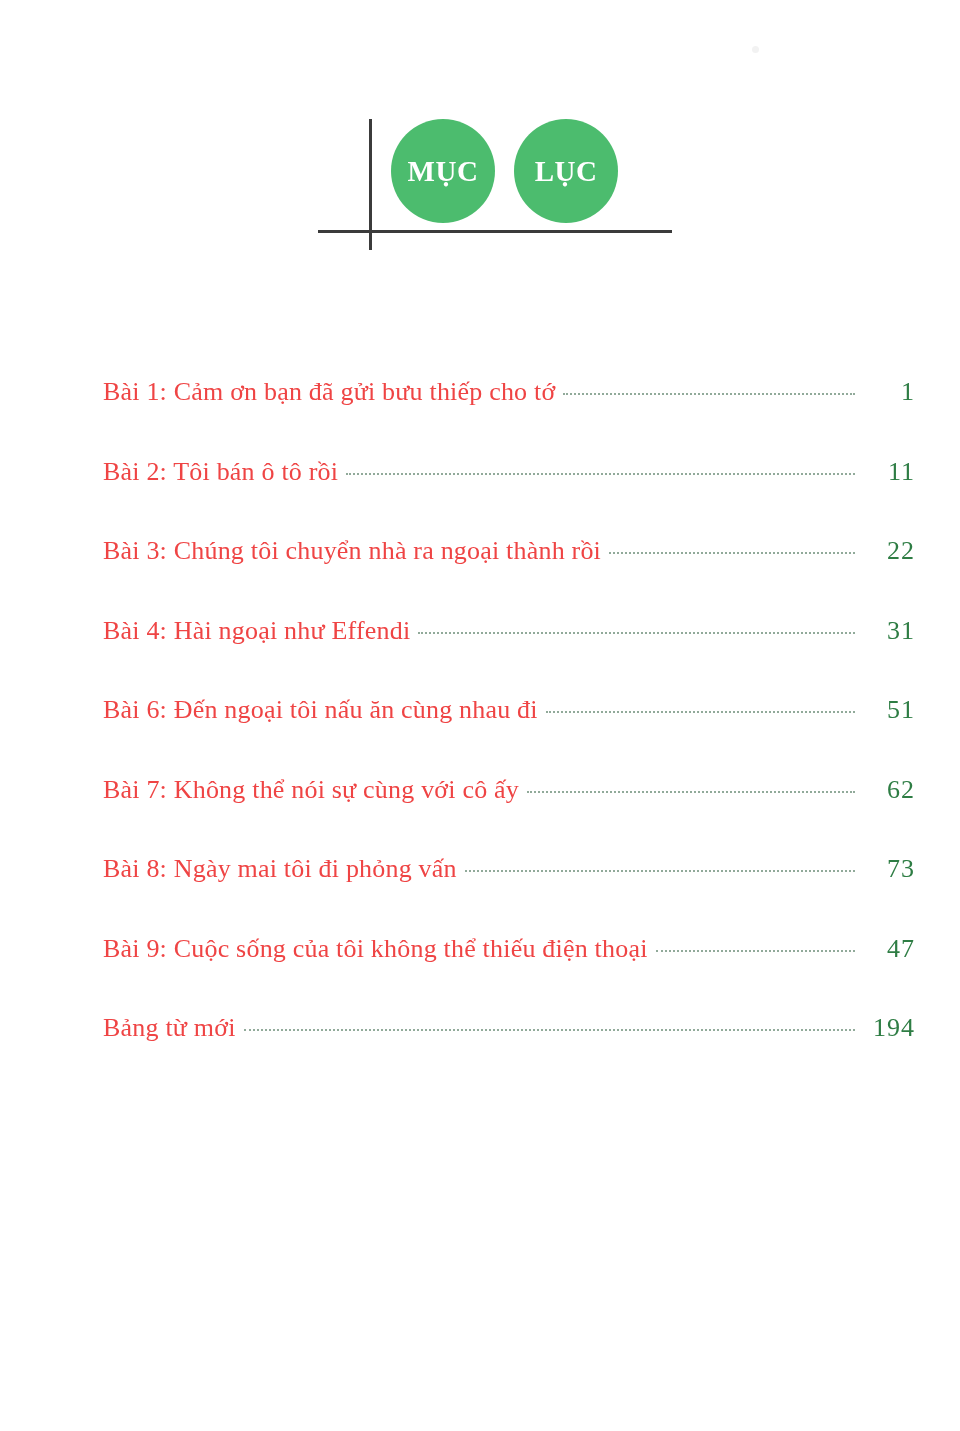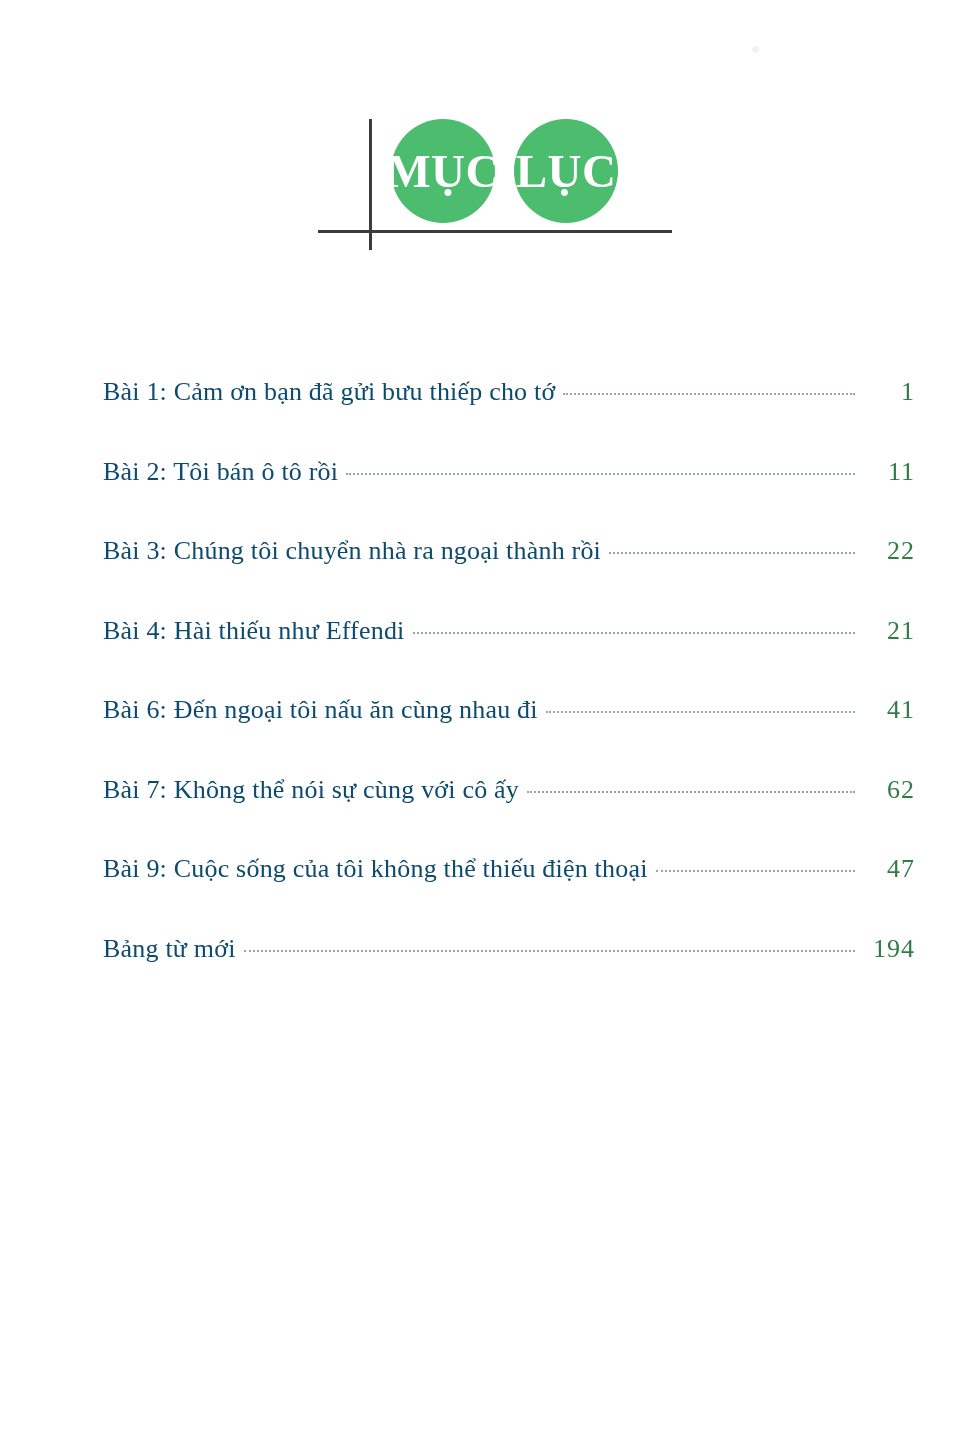--- a/index.html
+++ b/index.html
@@ -67,21 +67,21 @@
     border-radius: 50%;
     background: #4cbc6e;
     display: flex;
     align-items: center;
     justify-content: center;
   }
   .title-circle.first { left: 391px; }
   .title-circle.second { left: 514px; }
   .title-circle .word {
     color: #ffffff;
-    font-size: 47px;
+    font-size: 29px;
     font-weight: 700;
     letter-spacing: 0.5px;
     line-height: 1;
     font-family: "Liberation Serif", "DejaVu Serif", serif;
     user-select: none;
   }
 
   
   .toc {
     position: absolute;
@@ -94,21 +94,21 @@
     align-items: baseline;
     height: 79.5px;
     width: 100%;
     color: #2e7d44;
     font-size: 26px;
     line-height: 1.1;
     white-space: nowrap;
   }
   .toc-title {
     flex: 0 0 auto;
-    color: #0c4a6e;
+    color: #ef4444;
     letter-spacing: 0.2px;
   }
   .toc-leader {
     flex: 1 1 auto;
     margin: 0 6px 0 8px;
     position: relative;
     height: 1px;
     top: -5px;
     overflow: hidden;
     border-bottom: 2px dotted #7e9c89;
@@ -153,33 +153,38 @@
         <span class="toc-title">Bài 2: Tôi bán ô tô rồi</span>
         <span class="toc-leader"></span>
         <span class="toc-page">11</span>
       </div>
       <div class="toc-entry">
         <span class="toc-title">Bài 3: Chúng tôi chuyển nhà ra ngoại thành rồi</span>
         <span class="toc-leader"></span>
         <span class="toc-page">22</span>
       </div>
       <div class="toc-entry">
-        <span class="toc-title">Bài 4: Hài thiếu như Effendi</span>
+        <span class="toc-title">Bài 4: Hài ngoại như Effendi</span>
         <span class="toc-leader"></span>
-        <span class="toc-page">21</span>
+        <span class="toc-page">31</span>
       </div>
       <div class="toc-entry">
         <span class="toc-title">Bài 6: Đến ngoại tôi nấu ăn cùng nhau đi</span>
         <span class="toc-leader"></span>
-        <span class="toc-page">41</span>
+        <span class="toc-page">51</span>
       </div>
       <div class="toc-entry">
         <span class="toc-title">Bài 7: Không thể nói sự cùng với cô ấy</span>
         <span class="toc-leader"></span>
         <span class="toc-page">62</span>
+      </div>
+      <div class="toc-entry">
+        <span class="toc-title">Bài 8: Ngày mai tôi đi phỏng vấn</span>
+        <span class="toc-leader"></span>
+        <span class="toc-page">73</span>
       </div>
       <div class="toc-entry">
         <span class="toc-title">Bài 9: Cuộc sống của tôi không thể thiếu điện thoại</span>
         <span class="toc-leader"></span>
         <span class="toc-page">47</span>
       </div>
       <div class="toc-entry">
         <span class="toc-title">Bảng từ mới</span>
         <span class="toc-leader"></span>
         <span class="toc-page">194</span>

